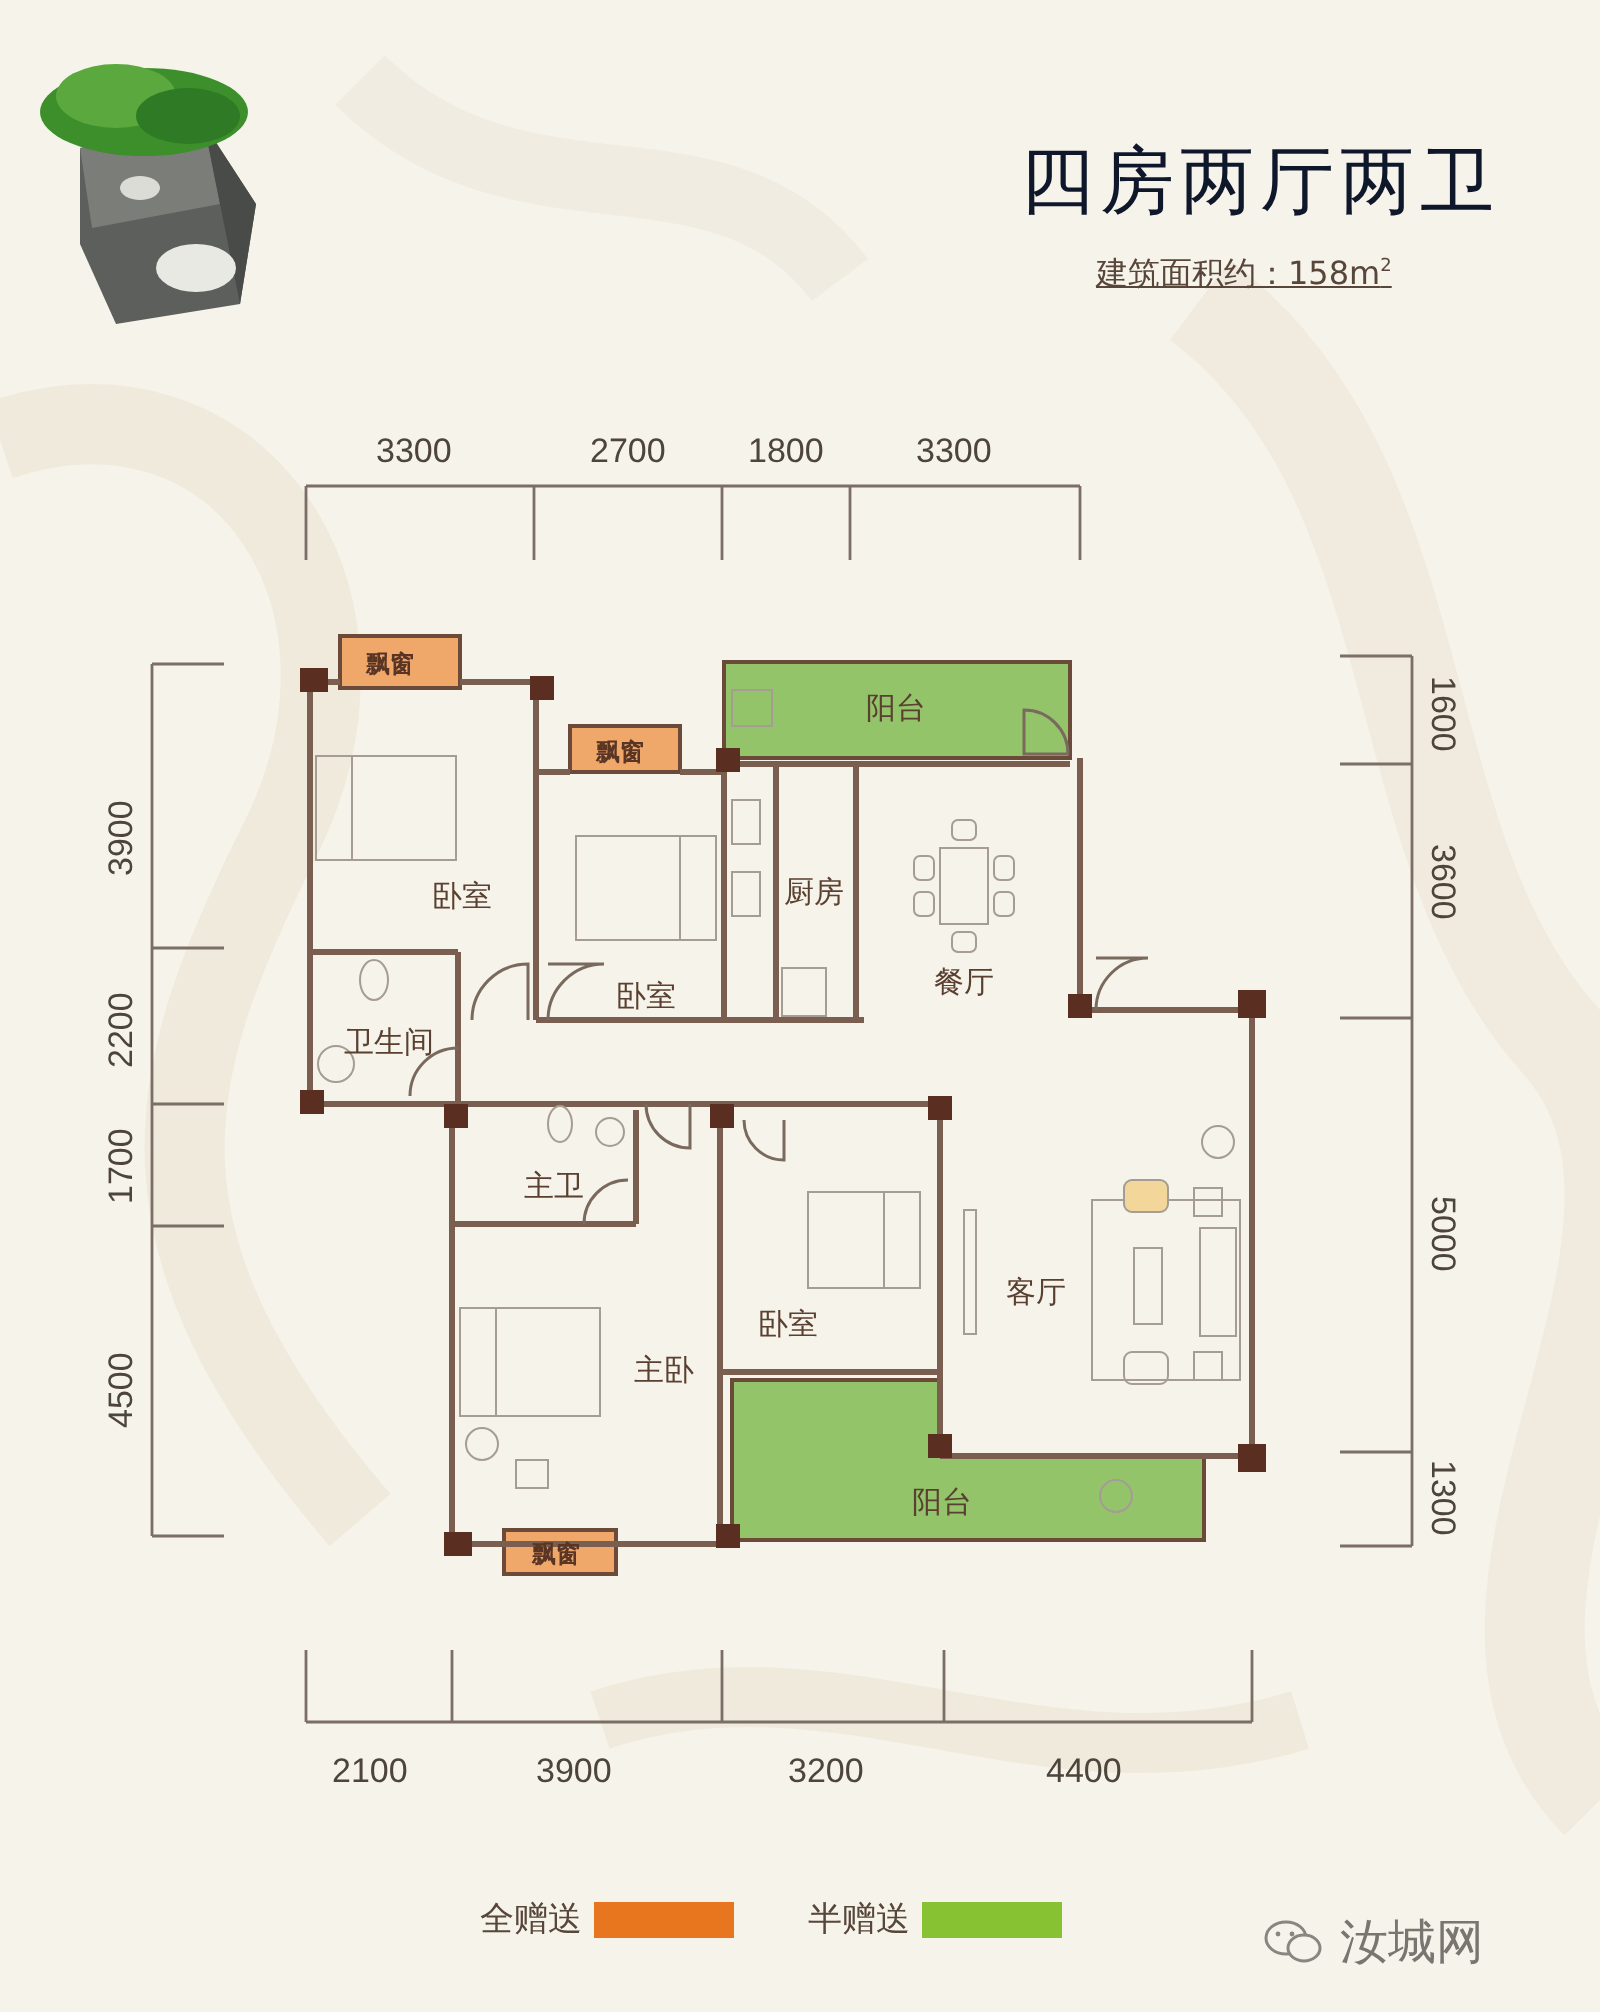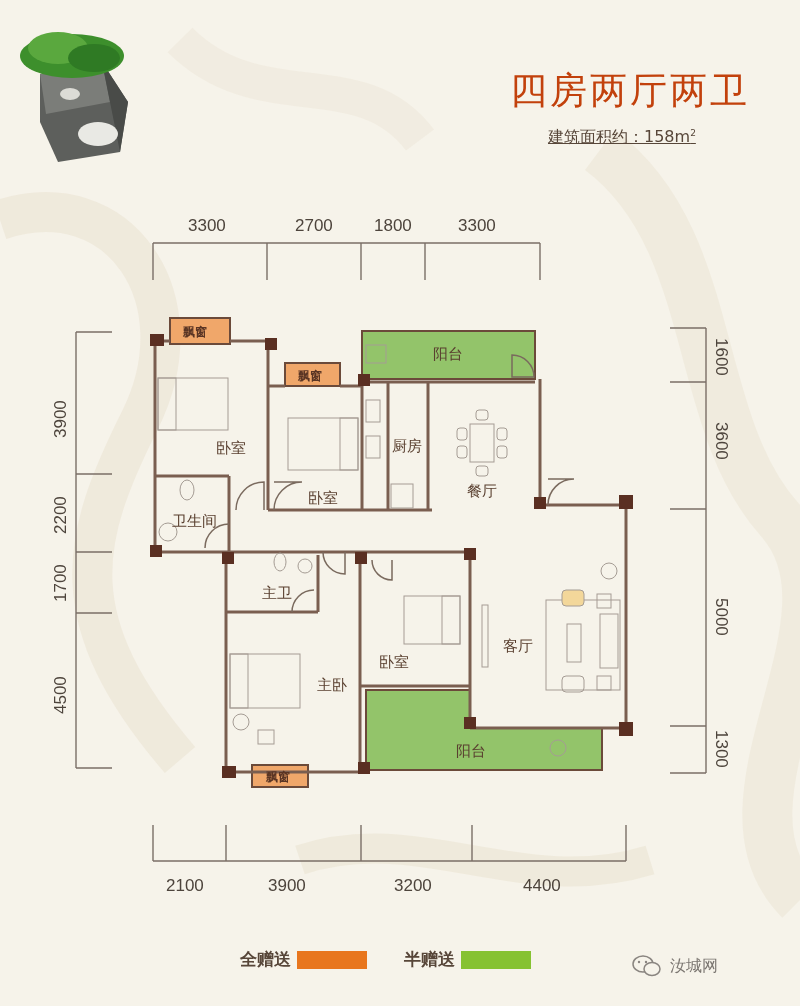--- a/index.html
+++ b/index.html
@@ -1,29 +1,29 @@
 <!DOCTYPE html>
 <html><head>
 <meta charset="utf-8">
 <style>
   html,body{margin:0;padding:0;}
   body{width:800px;height:1006px;position:relative;overflow:hidden;
     background:#f6f3ea;font-family:"DejaVu Sans","Liberation Sans",sans-serif;color:#5a4a3e;}
   .bg-swirl{position:absolute;inset:0;pointer-events:none;}
   .logo{position:absolute;left:10px;top:22px;width:130px;height:140px;}
-  .title{position:absolute;left:510px;top:66px;font-size:37px;letter-spacing:3px;color:#c2410c;font-weight:normal;white-space:nowrap;}
+  .title{position:absolute;left:510px;top:66px;font-size:37px;letter-spacing:3px;color:#0f172a;font-weight:normal;white-space:nowrap;}
   .subtitle{position:absolute;left:548px;top:127px;font-size:16px;color:#574639;white-space:nowrap;text-decoration:underline;}
   .subtitle sup{font-size:9px;}
   .plan{position:absolute;left:0;top:0;width:800px;height:1006px;}
   .dim{font-family:"Liberation Sans",sans-serif;font-size:17px;fill:#4d443c;}
   .room{font-size:15px;fill:#5a4030;}
   .bay{font-size:12px;fill:#5a3524;font-weight:bold;}
-  .legend{position:absolute;top:948px;display:flex;align-items:center;font-size:17px;color:#574639;font-weight:bold;}
+  .legend{position:absolute;top:948px;display:flex;align-items:center;font-size:17px;color:#574639;font-weight:normal;}
   .legend .sw{display:inline-block;width:70px;height:18px;margin-left:6px;}
-  .wm{position:absolute;left:632px;top:955px;display:flex;align-items:center;font-size:16px;color:#7a7570;}
+  .wm{position:absolute;left:632px;top:955px;display:flex;align-items:center;font-size:24px;color:#7a7570;}
   .wm .wc{width:30px;height:22px;position:relative;margin-right:8px;}
 </style>
 </head>
 <body>
 
 <svg class="bg-swirl" width="800" height="1006" viewBox="0 0 800 1006">
   <path d="M0 220 C120 180 200 300 140 420 S 60 620 180 760" stroke="#ece6d6" stroke-width="40" fill="none" opacity="0.7"></path>
   <path d="M600 150 C720 240 690 420 780 520 S 700 800 800 900" stroke="#ece6d6" stroke-width="50" fill="none" opacity="0.6"></path>
   <path d="M300 860 C420 820 520 900 650 860" stroke="#ebe4d2" stroke-width="30" fill="none" opacity="0.6"></path>
   <path d="M180 40 C260 120 360 60 420 140" stroke="#eee8da" stroke-width="35" fill="none" opacity="0.6"></path>

